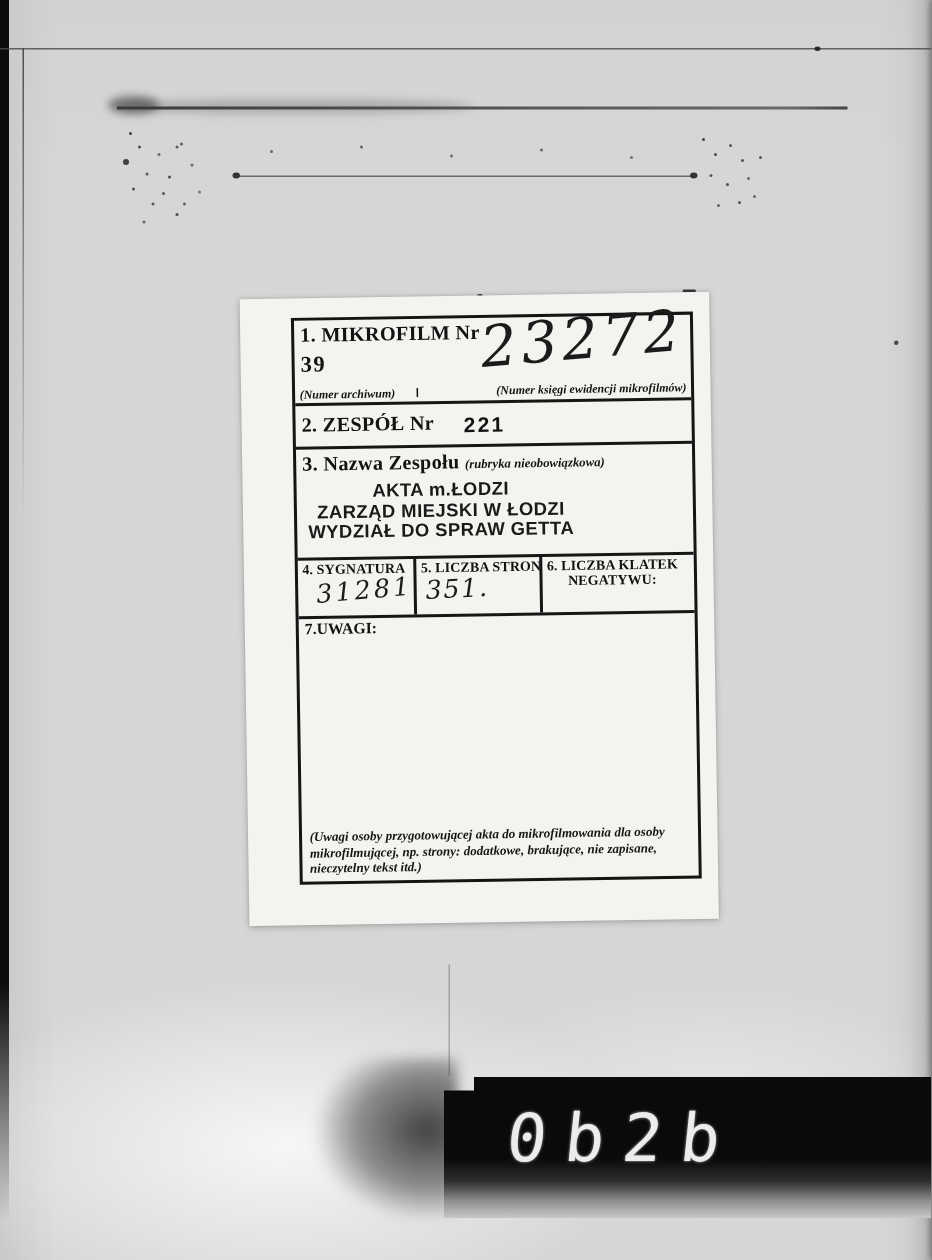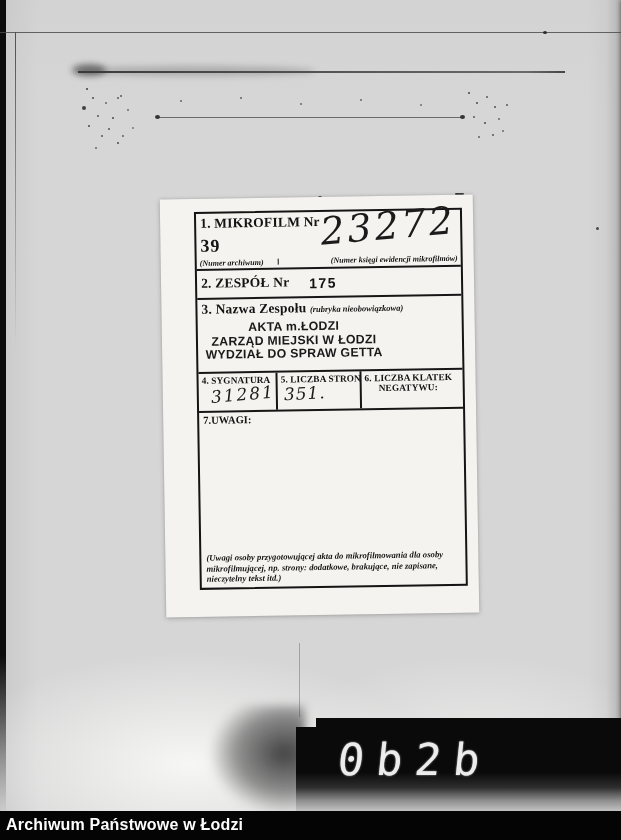--- a/index.html
+++ b/index.html
@@ -61,21 +61,21 @@
   .form-table{position:absolute;left:34px;top:13px;width:268px;height:378px;box-sizing:border-box;
     border:2.5px solid #141414;display:flex;flex-direction:column;color:#131313;}
   .row{position:relative;box-sizing:border-box;}
   .row1{height:57px;border-bottom:2px solid #161616;}
   .row2{height:29px;border-bottom:2px solid #161616;}
   .row3{height:74px;border-bottom:2px solid #161616;}
   .row4{height:39px;border-bottom:2px solid #161616;display:flex;}
   .row5{flex:1;}
   .lbl{font-weight:bold;font-size:13.5px;letter-spacing:.2px;}
   .row1 .lbl{position:absolute;left:4px;top:2px;}
-  .archive-no{position:absolute;left:4px;top:22px;font-weight:bold;font-size:18px;letter-spacing:1px;}
+  .archive-no{position:absolute;left:4px;top:22px;font-weight:bold;font-size:15px;letter-spacing:1px;}
   .handw{font-family:"DejaVu Serif",serif;font-style:italic;color:#1b1b1b;}
   .mf-no{position:absolute;left:124px;top:-7px;font-size:38px;letter-spacing:3px;transform:rotate(-4deg);white-space:nowrap;}
   .cap-row{position:absolute;left:3px;right:3px;bottom:1px;display:flex;justify-content:space-between;
     font-size:8px;font-weight:bold;font-style:italic;white-space:nowrap;}
   .cap-tick{display:inline-block;width:1px;height:6px;background:#141414;margin-left:14px;margin-top:2px;}
   .row2 .lbl{position:absolute;left:4px;top:5px;}
   .zespol-no{position:absolute;left:112px;top:6px;font-family:"Liberation Sans",sans-serif;
     font-weight:600;font-size:14px;letter-spacing:1.5px;}
   .row3 .lbl{position:absolute;left:4px;top:2px;}
   .rubryka{font-weight:bold;font-style:italic;font-size:8.5px;letter-spacing:0;}
@@ -143,21 +143,21 @@
         <span class="handw mf-no">23272</span>
         <span class="archive-no">39</span>
         <div class="cap-row">
           <span><span>(Numer archiwum)</span><span class="cap-tick"></span></span>
           <span>(Numer księgi ewidencji mikrofilmów)</span>
         </div>
       </div>
 
       <div class="row row2">
         <span class="lbl">2. ZESPÓŁ Nr</span>
-        <span class="zespol-no">175</span>
+        <span class="zespol-no">221</span>
       </div>
 
       <div class="row row3">
         <span class="lbl"><span>3. Nazwa Zespołu</span> <span class="rubryka">(rubryka nieobowiązkowa)</span></span>
         <div class="name-lines">
           <div>AKTA m.ŁODZI</div>
           <div>ZARZĄD MIEJSKI W ŁODZI</div>
           <div>WYDZIAŁ DO SPRAW GETTA</div>
         </div>
       </div>
@@ -187,16 +187,13 @@
       </div>
 
     </div>
   </div>
 
   <div class="shadow-wedge"></div>
   <div class="counter">
     <span class="counter-digits">0b2b</span>
   </div>
 
-  <div class="footer-bar">
-    <span class="footer-label">Archiwum Państwowe w Łodzi</span>
-  </div>
 </div>
 
 </body></html>

